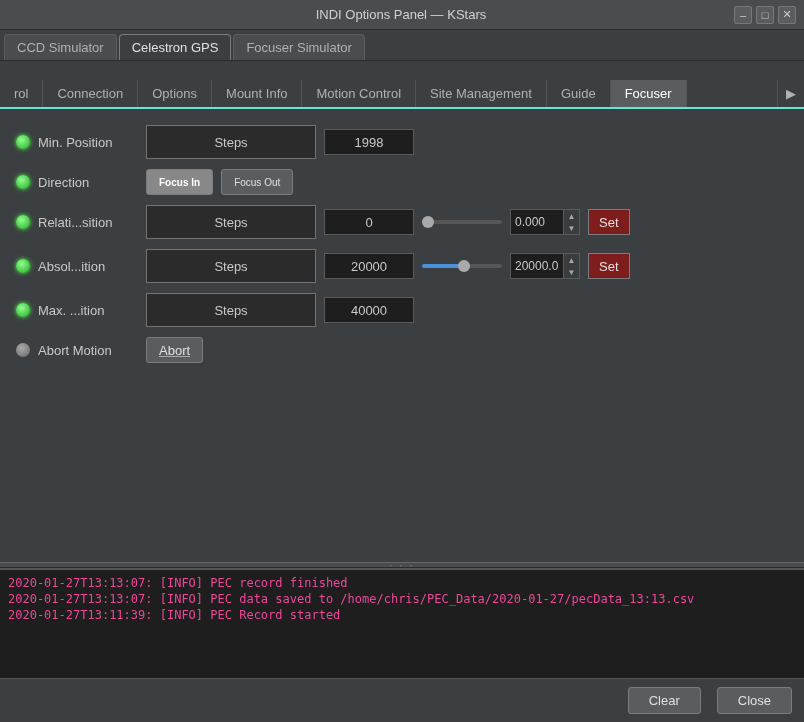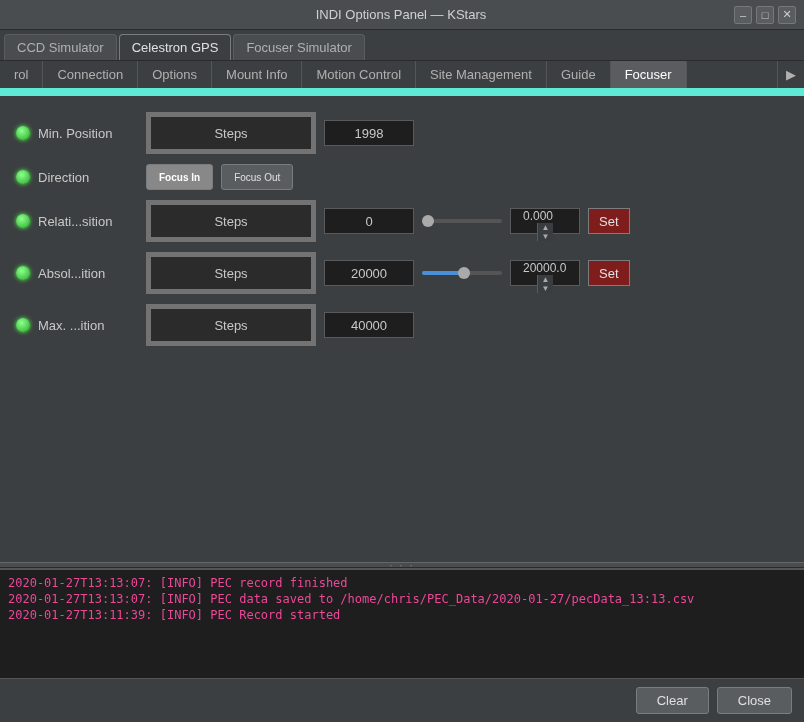--- a/index.html
+++ b/index.html
@@ -69,22 +69,23 @@
       background: #3c3f41;
       color: #e0e0e0;
       border-color: #7a7d80;
     }
 
     
     .panel-tabs {
       background: #3c3f41;
       display: flex;
       align-items: center;
-      border-bottom: 8px solid #5eead4;
+      border-bottom: 2px solid #5eead4;
       overflow: hidden;
+      margin-top: 19px;
     }
     .panel-tab {
       color: #b0b0b0;
       padding: 6px 14px;
       cursor: pointer;
       border-right: 1px solid #555;
       font-size: 13px;
       white-space: nowrap;
     }
     .panel-tab.active {
@@ -131,24 +132,24 @@
 
     .row-label {
       width: 100px;
       color: #c8c8c8;
       font-size: 13px;
       flex-shrink: 0;
     }
 
     .steps-box {
       background: #2b2b2b;
-      border: 5px solid #737373;
+      border: 1px solid #737373;
       color: #c8c8c8;
       width: 170px;
-      height: 42px;
+      height: 34px;
       display: flex;
       align-items: center;
       justify-content: center;
       font-size: 13px;
       flex-shrink: 0;
     }
 
     .value-box {
       background: #1e1e1e;
       border: 1px solid #5a5a5a;
@@ -213,21 +214,20 @@
 
     .spinbox {
       background: #1e1e1e;
       border: 1px solid #5a5a5a;
       color: #c8c8c8;
       width: 70px;
       height: 26px;
       display: flex;
       align-items: center;
       position: relative;
-      flex-direction: column;
     }
     .spinbox input {
       background: transparent;
       border: none;
       color: #c8c8c8;
       width: 52px;
       height: 100%;
       padding: 0 4px;
       font-size: 12px;
       outline: none;
@@ -290,21 +290,21 @@
       margin-bottom: 2px;
       word-break: break-all;
     }
 
     
     .bottom-bar {
       background: #3c3f41;
       display: flex;
       justify-content: flex-end;
       padding: 8px 12px;
-      gap: 8px;
+      gap: 16px;
       border-top: 1px solid #555;
     }
     .bottom-btn {
       background: #5a5d60;
       border: 1px solid #7a7d80;
       border-radius: 3px;
       color: #e0e0e0;
       padding: 5px 20px;
       cursor: pointer;
       font-size: 13px;
@@ -436,20 +436,25 @@
           <button class="set-btn">Set</button>
         </div>
 
         <div class="control-row">
           <div class="led green"></div>
           <div class="row-label">Max. ...ition</div>
           <div class="steps-box">Steps</div>
           <div class="value-box">40000</div>
         </div>
 
+        <div class="control-row">
+          <div class="led gray"></div>
+          <div class="row-label">Abort Motion</div>
+          <button class="abort-btn">Abort</button>
+        </div>
 
       </div>
     </div>
 
     <div class="splitter">
       <span class="splitter-dots">· · ·</span>
     </div>
 
     <div class="log-area">
       <div class="log-line">2020-01-27T13:13:07: [INFO] PEC record finished</div>

